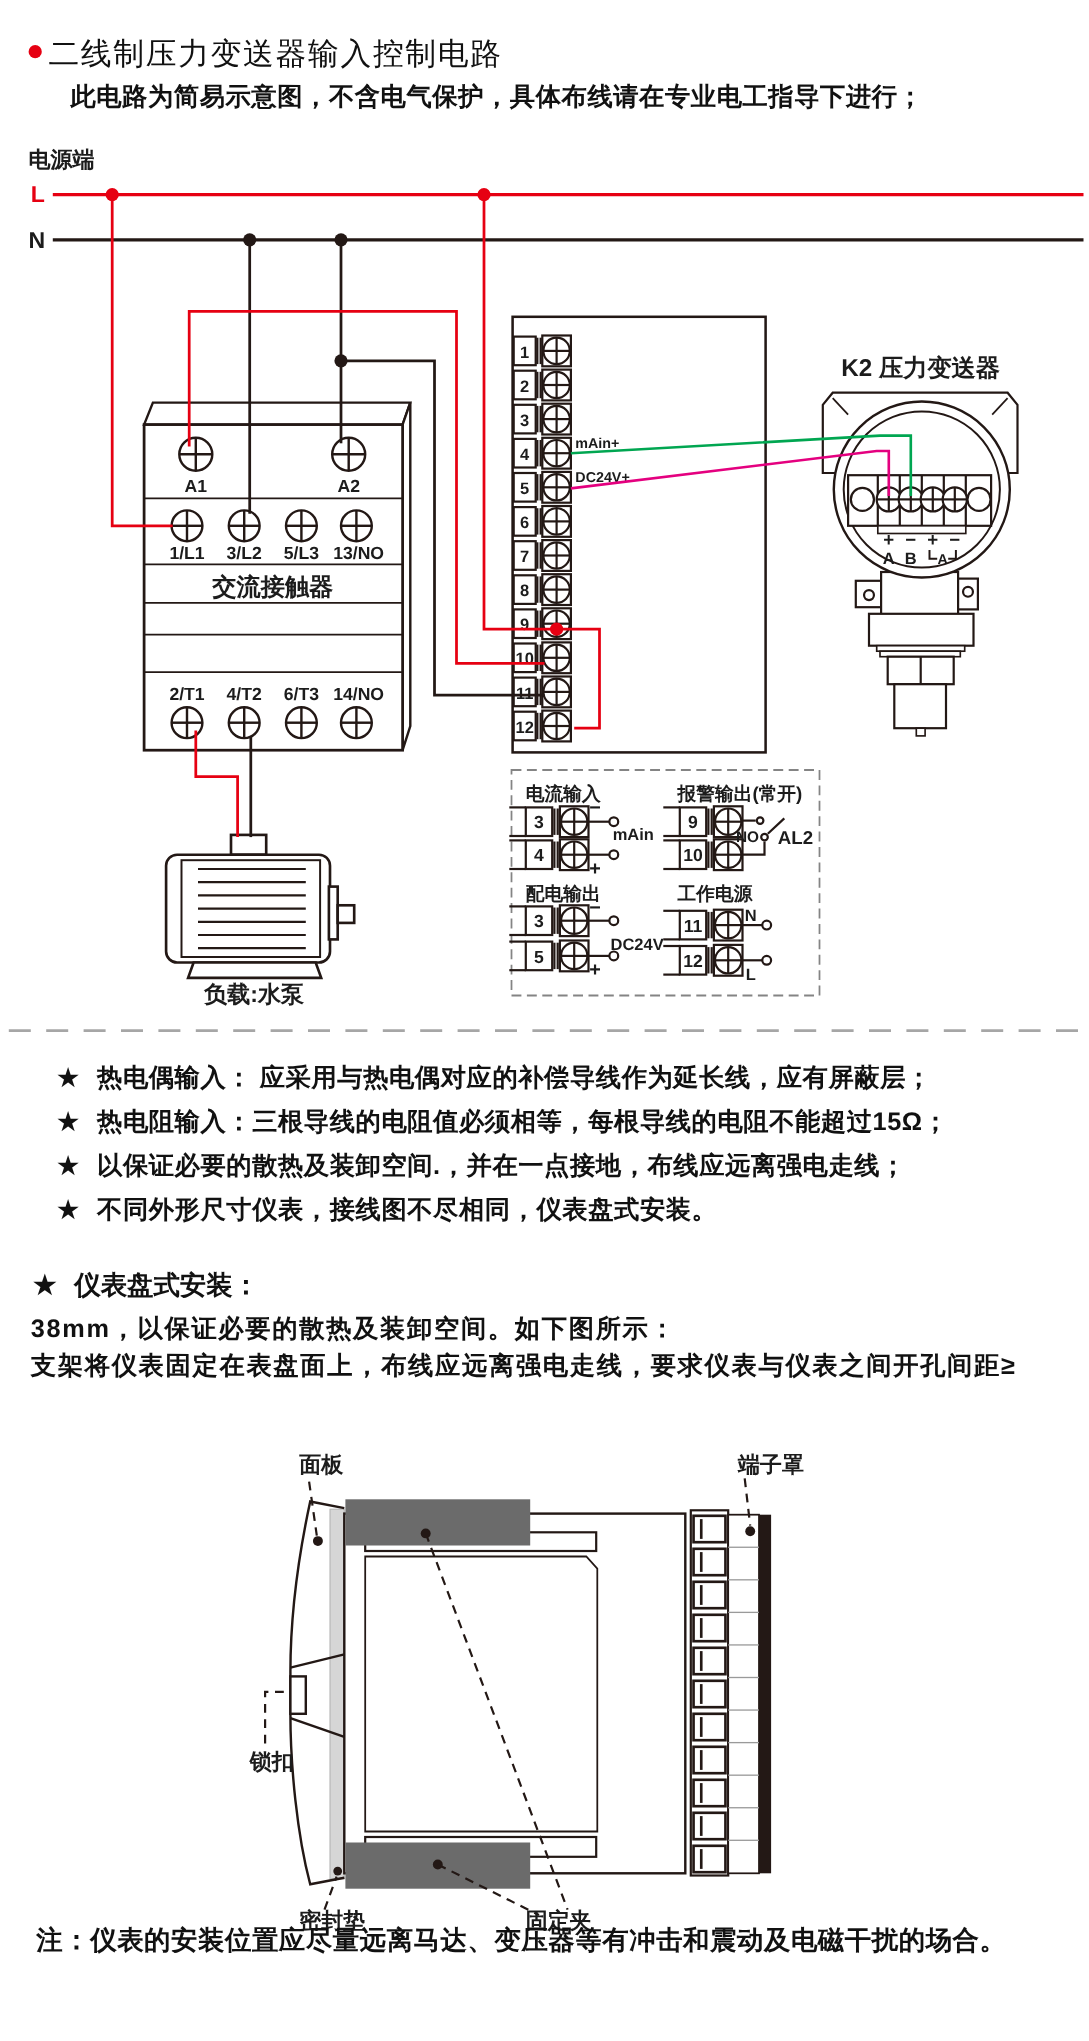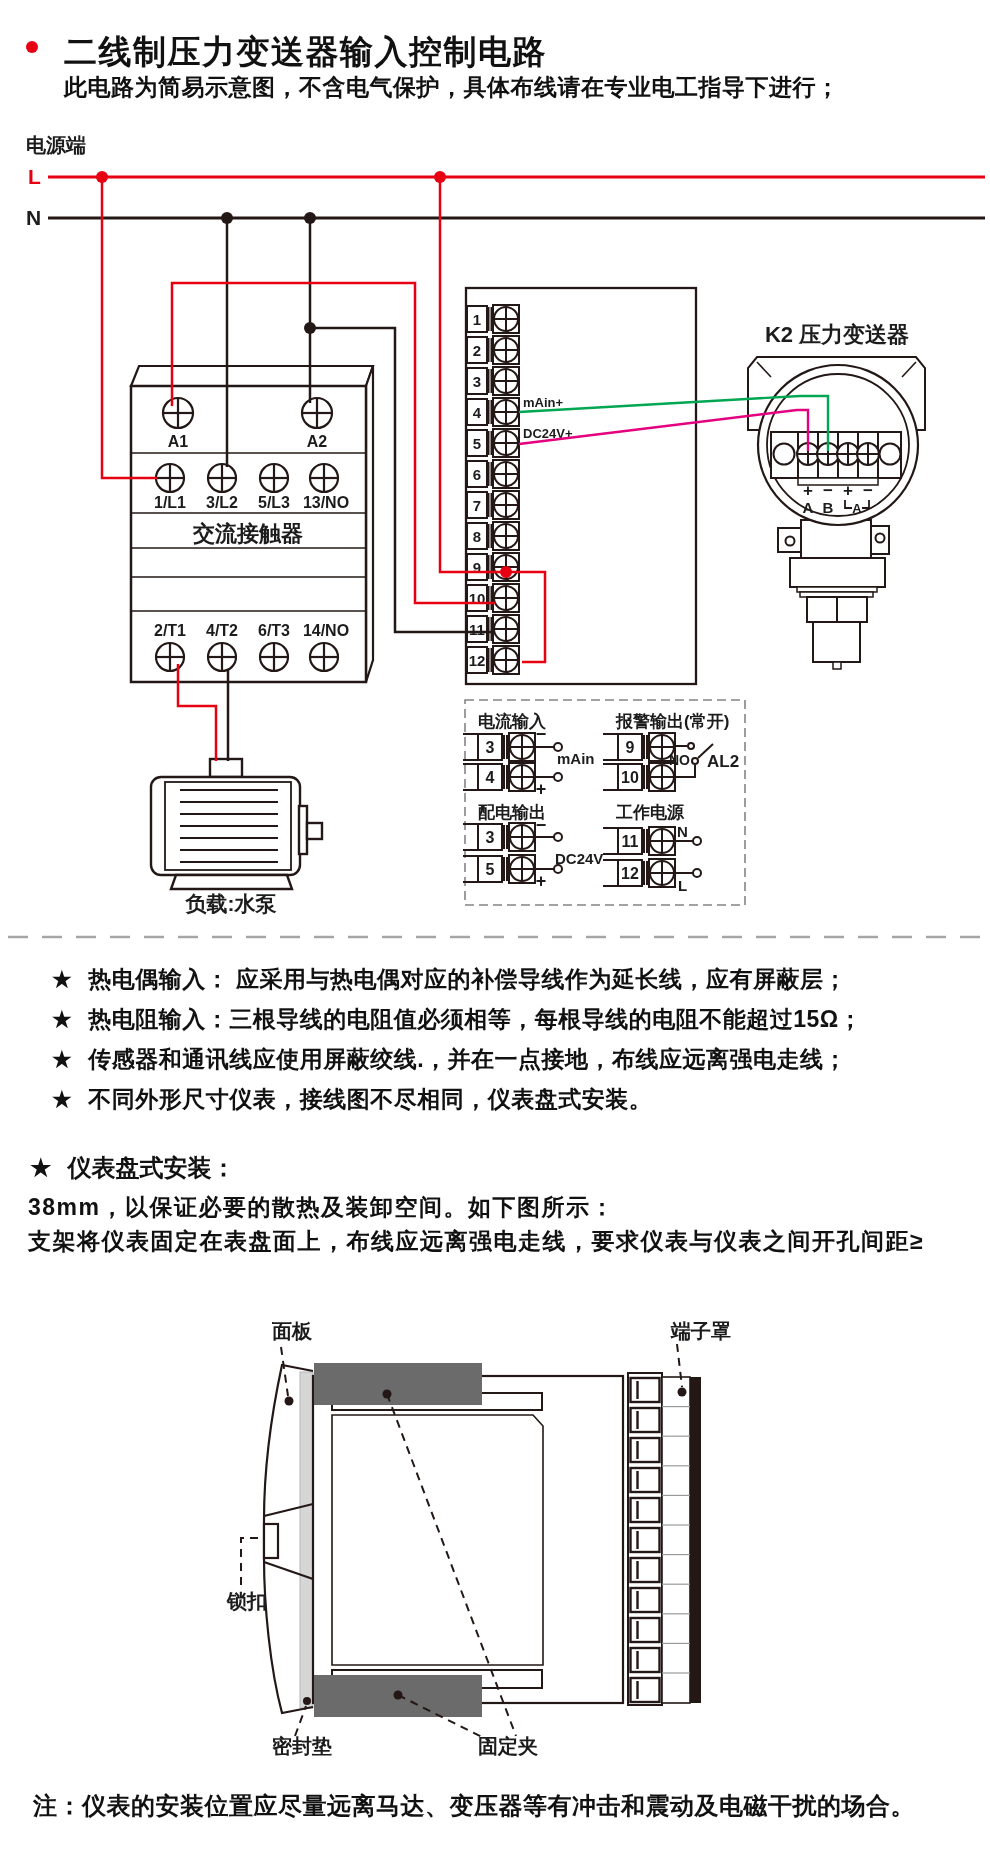--- a/index.html
+++ b/index.html
@@ -1,31 +1,31 @@
 <!DOCTYPE html>
 <html><head>
 <meta charset="utf-8">
 <style>
   html,body { margin:0; padding:0; background:#fff; }
   .page { position:relative; width:990px; height:1855px; background:#fff;
           font-family:"Liberation Sans", sans-serif; color:#111; overflow:hidden; }
   .abs { position:absolute; white-space:nowrap; }
   .bullet { position:absolute; left:26px; top:41px; width:12px; height:12px;
             border-radius:50%; background:#e60012; }
-  .title { left:64px; top:30px; font-size:33px; font-weight:700; letter-spacing:1.5px; }
+  .title { left:44px; top:30px; font-size:28px; font-weight:400; letter-spacing:1.5px; }
   .subtitle { left:52px; top:72px; font-size:23px; font-weight:700; letter-spacing:0.5px;margin-left:12px; }
   .star-item { position:absolute; left:52px; font-size:23px; font-weight:700;
                letter-spacing:0.5px; white-space:nowrap; }
   .star-item .star { display:inline-block; margin-right:16px; font-size:22px; }
   .mount-head { position:absolute; left:30px; top:1152px; font-size:24px; font-weight:700; }
   .mount-head .star { display:inline-block; margin-right:16px; }
   .para-line { position:absolute; left:28px; font-size:23px; font-weight:700;
                letter-spacing:1.5px; white-space:nowrap; }
   .indent { padding-left:48px; }
-  .footnote { left:33px; top:1790px; font-size:24px; font-weight:700; letter-spacing:0.5px; }
+  .footnote { left:33px; top:1748px; font-size:24px; font-weight:700; letter-spacing:0.5px; }
   svg { position:absolute; left:0; top:0; }
   svg text { font-family:"Liberation Sans", sans-serif; fill:#1c1c1c; font-weight:600; }
   .t13 { font-size:13px; } .t14 { font-size:14px; } .t15 { font-size:15px; }
   .t16 { font-size:16px; } .t17 { font-size:17px; } .t18 { font-size:18px; }
   .t20 { font-size:20px; } .t21 { font-size:21px; } .t22 { font-size:22px; font-weight:700; }
   .mid { text-anchor:middle; }
   .red { fill:#e60012; }
 </style>
 </head>
 <body>
@@ -368,21 +368,21 @@
     <text class="t21" x="26" y="225" font-weight="700">N</text>
   </svg>
 
   <div class="star-item" style="top:964px">
     <span class="star">★</span><span>热电偶输入： 应采用与热电偶对应的补偿导线作为延长线，应有屏蔽层；</span>
   </div>
   <div class="star-item" style="top:1004px">
     <span class="star">★</span><span>热电阻输入：三根导线的电阻值必须相等，每根导线的电阻不能超过15Ω；</span>
   </div>
   <div class="star-item" style="top:1044px">
-    <span class="star">★</span><span>传感器和通讯线应使用屏蔽绞线.，并在一点接地，布线应远离强电走线；</span>
+    <span class="star">★</span><span>以保证必要的散热及装卸空间.，并在一点接地，布线应远离强电走线；</span>
   </div>
   <div class="star-item" style="top:1084px">
     <span class="star">★</span><span>不同外形尺寸仪表，接线图不尽相同，仪表盘式安装。</span>
   </div>
 
   <div class="mount-head">
     <span class="star">★</span><span>仪表盘式安装：</span>
   </div>
 
   <div class="para-line" style="top:1226px">支架将仪表固定在表盘面上，布线应远离强电走线，要求仪表与仪表之间开孔间距≥</div>

